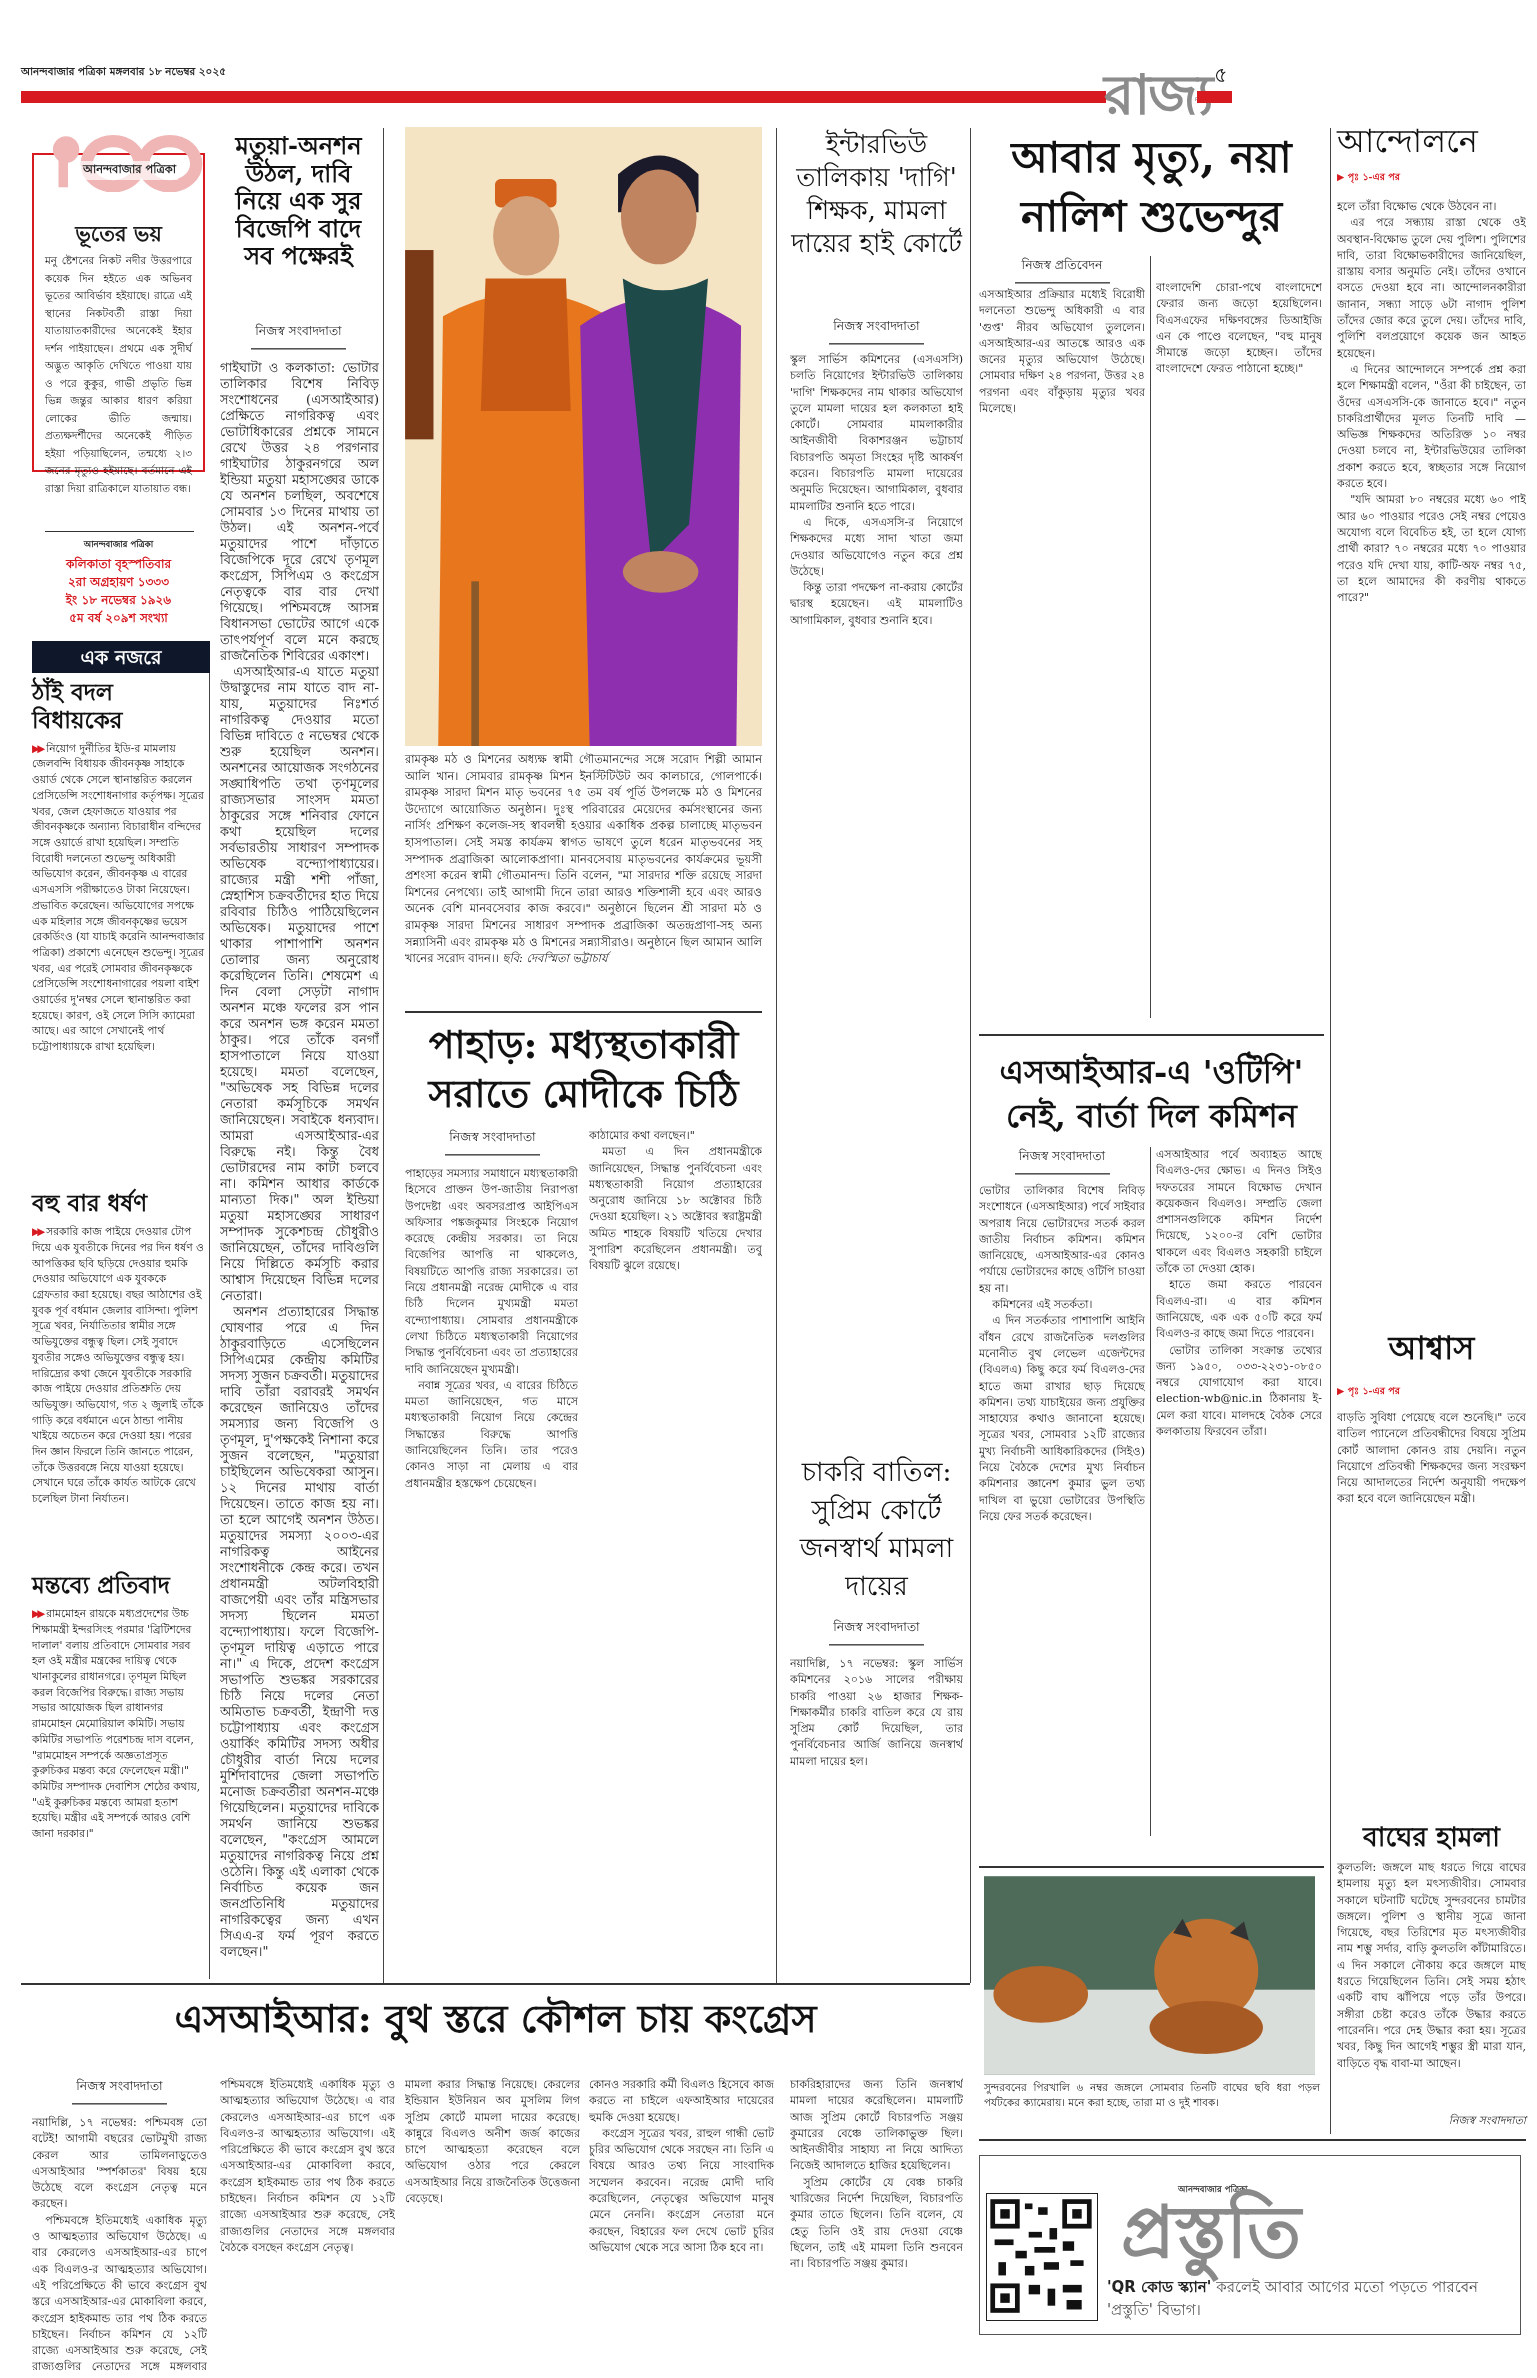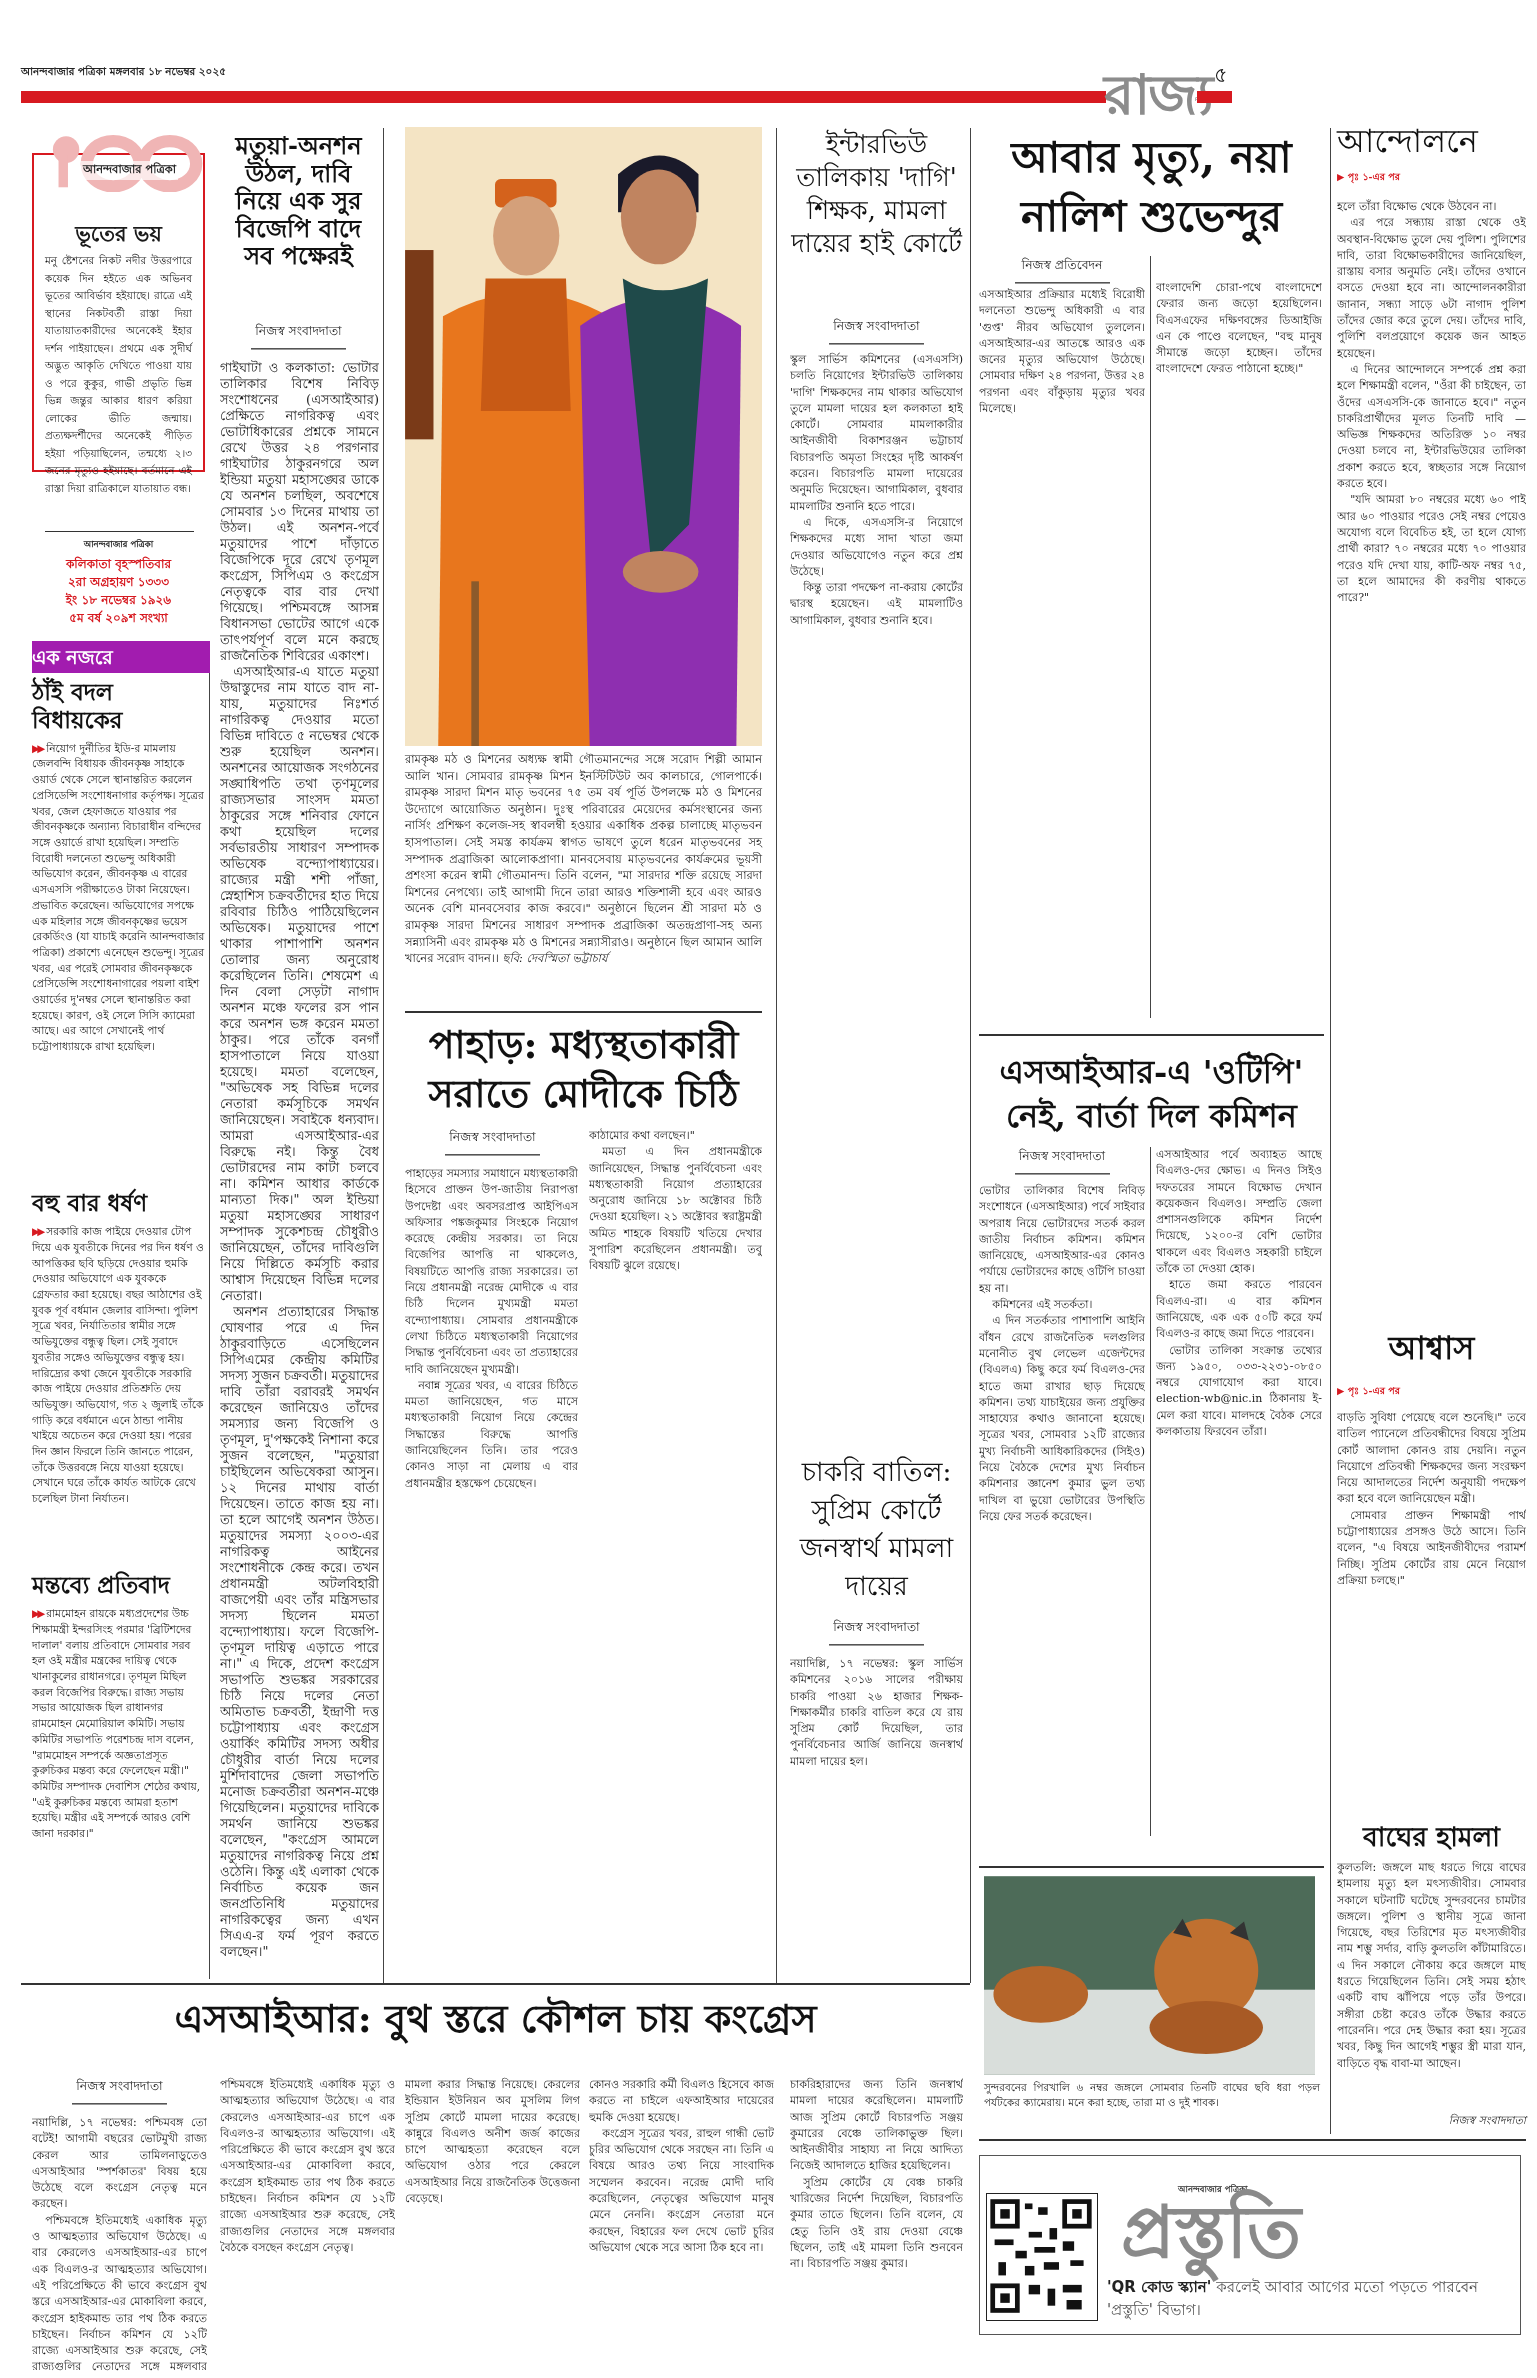--- a/index.html
+++ b/index.html
@@ -21,21 +21,21 @@
   
   .archive { left: 32px; top: 153px; width: 173px; height: 319px; border: 2.8px solid #d71920; }
   .archive-logo { left: 47px; top: 126px; width: 156px; height: 66px; }
   .archive-logo-text { left: 81px; top: 161px; font-size: 11.4px; font-weight: bold; color: #222; font-family: "DejaVu Serif", serif; background: rgba(255,255,255,0.7); padding: 0 1.9px; }
   .archive-title { left: 32px; top: 218px; width: 173px; font-size: 21px; font-weight: bold; text-align: center; font-family: "DejaVu Serif", serif; }
   .archive-body { left: 45px; top: 252px; width: 147px; font-size: 10.4px; line-height: 17.5px; text-align: justify; font-family: "DejaVu Serif", serif; }
   .archive-rule { left: 45px; top: 531px; width: 149px; height: 0.9px; background: #333; }
   .archive-paper { left: 32px; top: 538px; width: 173px; text-align: center; font-size: 8.5px; font-weight: bold; }
   .archive-date { left: 32px; top: 555px; width: 173px; text-align: center; font-size: 12px; line-height: 18px; color: #d71920; font-weight: bold; font-family: "DejaVu Serif", serif; }
   
-  .glance-bar { left: 32px; top: 641px; width: 178px; height: 32px; background: #a21caf; color: #fff; font-size: 19px; font-weight: bold; line-height: 32px; font-family: "DejaVu Serif", serif; }
+  .glance-bar { left: 32px; top: 641px; width: 178px; height: 32px; background: #0f172a; color: #fff; font-size: 19px; font-weight: bold; text-align: center; line-height: 32px; font-family: "DejaVu Serif", serif; }
   .brief-title { font-size: 23px; font-weight: bold; font-family: "DejaVu Serif", serif; line-height: 1.2; color: #111; }
   .brief-body { font-size: 10.6px; line-height: 15.7px; font-family: "DejaVu Serif", serif; color: #1a1a1a; }
   .arrow { color: #d71920; font-size: 10.4px; letter-spacing: -2.8px; margin-right: 3.8px; }
   .photo { background: #f2e2c2; overflow: hidden; }
   .caption { font-size: 11.4px; line-height: 16.6px; font-family: "DejaVu Serif", serif; text-align: justify; color: #1a1a1a; }
   .kicker { color: #d71920; font-size: 9.5px; font-weight: bold; }
   .qr { background: #fff; border: 1.9px solid #222; }
   .promo-box { border: 0.9px solid #555; }
   .promo-title { font-size: 72px; color: #8a8a8a; font-family: "DejaVu Serif", serif; font-weight: bold; }
   .promo-text { font-size: 15px; line-height: 23px; color: #555; font-family: "DejaVu Sans", sans-serif; }
@@ -214,21 +214,20 @@
   <p>"যদি আমরা ৮০ নম্বরের মধ্যে ৬০ পাই আর ৬০ পাওয়ার পরেও সেই নম্বর পেয়েও অযোগ্য বলে বিবেচিত হই, তা হলে যোগ্য প্রার্থী কারা? ৭০ নম্বরের মধ্যে ৭০ পাওয়ার পরেও যদি দেখা যায়, কাটি-অফ নম্বর ৭৫, তা হলে আমাদের কী করণীয় থাকতে পারে?"</p>
 </div>
 
 <div class="abs headline" style="left:1337px;top:1330px;width:189px;font-size:32px;">আশ্বাস</div>
 <div class="abs kicker" style="left:1337px;top:1384px;">
   <span>▶</span>
   <span>পৃঃ ১-এর পর</span>
 </div>
 <div class="abs col-text" style="left:1337px;top:1410px;width:189px;height:397px;overflow:hidden;">
   <p class="first">বাড়তি সুবিধা পেয়েছে বলে শুনেছি।" তবে বাতিল প্যানেলে প্রতিবন্ধীদের বিষয়ে সুপ্রিম কোর্ট আলাদা কোনও রায় দেয়নি। নতুন নিয়োগে প্রতিবন্ধী শিক্ষকদের জন্য সংরক্ষণ নিয়ে আদালতের নির্দেশ অনুযায়ী পদক্ষেপ করা হবে বলে জানিয়েছেন মন্ত্রী।</p>
-  <p>সোমবার প্রাক্তন শিক্ষামন্ত্রী পার্থ চট্টোপাধ্যায়ের প্রসঙ্গও উঠে আসে। তিনি বলেন, "এ বিষয়ে আইনজীবীদের পরামর্শ নিচ্ছি। সুপ্রিম কোর্টের রায় মেনে নিয়োগ প্রক্রিয়া চলছে।"</p>
 </div>
 
 <div class="abs headline" style="left:1337px;top:1822px;width:189px;font-size:26.5px;">বাঘের হামলা</div>
 <div class="abs col-text" style="left:1337px;top:1860px;width:189px;height:251px;overflow:hidden;">
   <p class="first">কুলতলি: জঙ্গলে মাছ ধরতে গিয়ে বাঘের হামলায় মৃত্যু হল মৎস্যজীবীর। সোমবার সকালে ঘটনাটি ঘটেছে সুন্দরবনের চামটার জঙ্গলে। পুলিশ ও স্থানীয় সূত্রে জানা গিয়েছে, বছর তিরিশের মৃত মৎস্যজীবীর নাম শম্ভু সর্দার, বাড়ি কুলতলি কাঁটামারিতে। এ দিন সকালে নৌকায় করে জঙ্গলে মাছ ধরতে গিয়েছিলেন তিনি। সেই সময় হঠাৎ একটি বাঘ ঝাঁপিয়ে পড়ে তাঁর উপরে। সঙ্গীরা চেষ্টা করেও তাঁকে উদ্ধার করতে পারেননি। পরে দেহ উদ্ধার করা হয়। সূত্রের খবর, কিছু দিন আগেই শম্ভুর স্ত্রী মারা যান, বাড়িতে বৃদ্ধ বাবা-মা আছেন।</p>
 </div>
 <div class="abs" style="left:1337px;top:2112px;width:189px;text-align:right;font-size:11px;font-style:italic;font-family:'DejaVu Serif',serif;">নিজস্ব সংবাদদাতা</div>
 
 <div class="abs hline" style="left:21px;top:1983px;width:949px;"></div>
 <div class="abs headline" style="left:21px;top:1997px;width:949px;font-size:38px;">এসআইআর: বুথ স্তরে কৌশল চায় কংগ্রেস</div>

